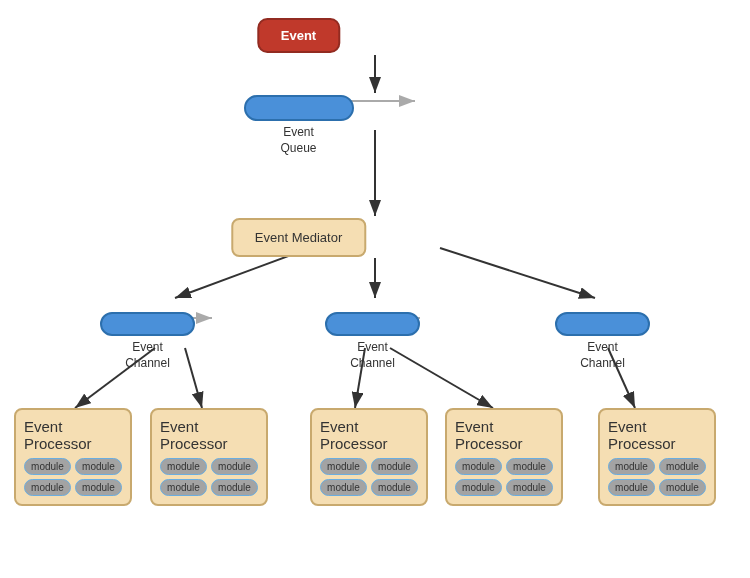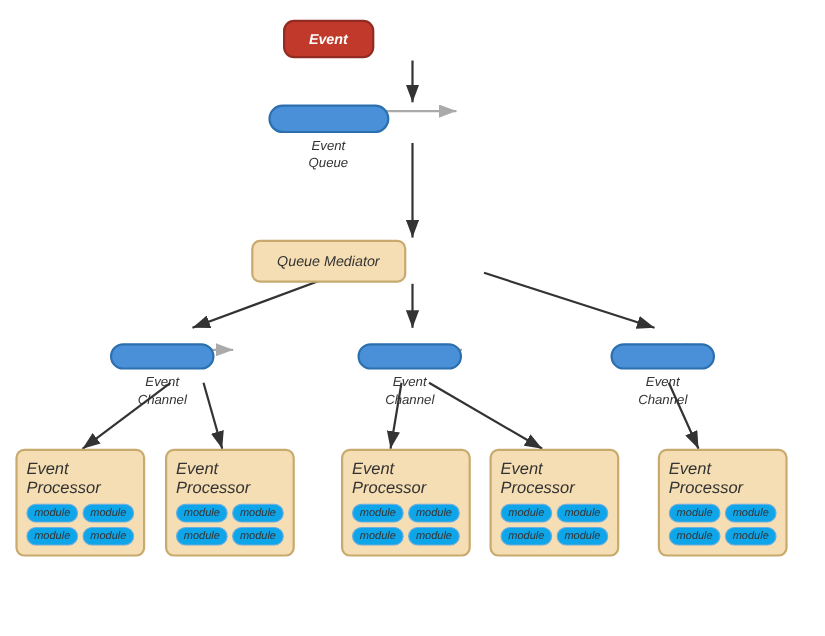--- a/index.html
+++ b/index.html
@@ -10,21 +10,20 @@
       width: 750px;
       height: 578px;
       overflow: hidden;
       position: relative;
     }
 
     .diagram {
       width: 597px;
       height: 578px;
       position: relative;
-      font-style: italic;
     }
 
     
     .event-node {
       position: absolute;
       left: 50%;
       transform: translateX(-50%);
       top: 18px;
       background: #c0392b;
       color: #fff;
@@ -119,21 +118,21 @@
       text-align: left;
     }
 
     .module-grid {
       display: grid;
       grid-template-columns: 1fr 1fr;
       gap: 4px;
     }
 
     .module-pill {
-      background: #0ea5e9;
+      background: #a3a3a3;
       border: 1px solid #6aade0;
       border-radius: 10px;
       text-align: center;
       padding: 2px 4px;
       font-size: 10px;
       color: #333;
     }
 
     
     .arrows-svg {
@@ -191,21 +190,21 @@
   <div class="event-node">
     <span>Event</span>
   </div>
 
   <div class="queue-container">
     <div class="queue-pill"></div>
     <div class="queue-label">Event<br>Queue</div>
   </div>
 
   <div class="mediator">
-    <span>Queue Mediator</span>
+    <span>Event Mediator</span>
   </div>
 
   <div class="channel-container" style="left:100px; top:312px;">
     <div class="channel-pill"></div>
     <div class="channel-label">Event<br>Channel</div>
   </div>
 
   <div class="channel-container" style="left:325px; top:312px;">
     <div class="channel-pill"></div>
     <div class="channel-label">Event<br>Channel</div>

